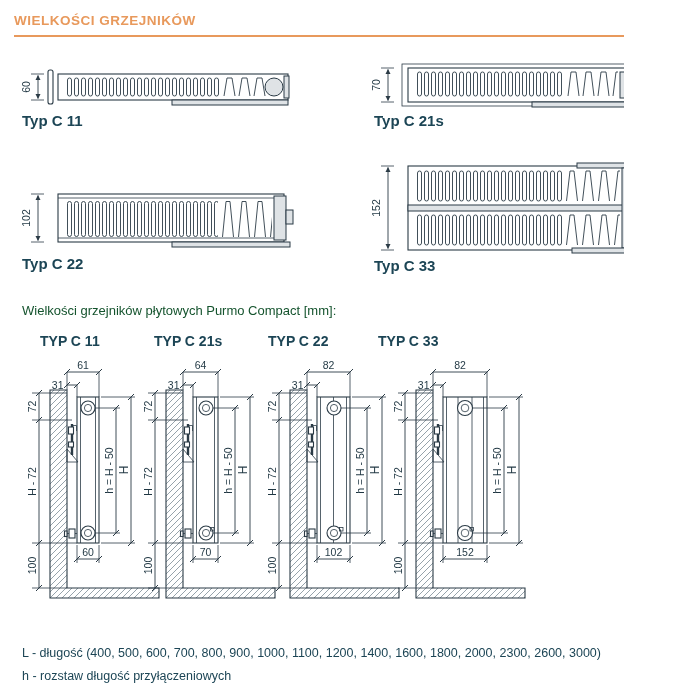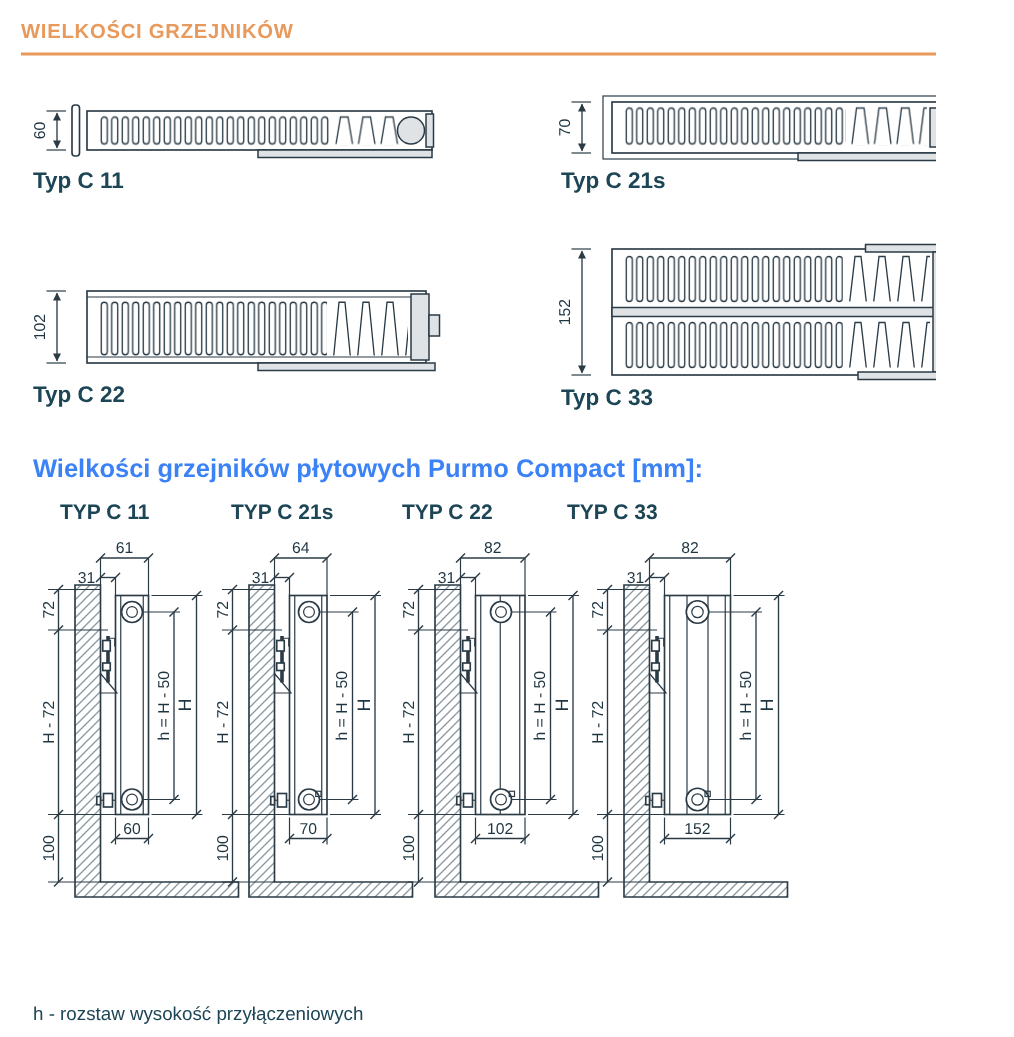--- a/index.html
+++ b/index.html
@@ -2,21 +2,21 @@
 <html><head>
 <meta charset="utf-8">
 <style>
   html,body{margin:0;padding:0;background:#fff}
   .page{position:relative;width:624px;height:691px;background:#fff;
         font-family:"Liberation Sans",sans-serif;overflow:hidden}
   .abs{position:absolute}
   .hd{color:#E8995C;font-size:13.5px;font-weight:600;letter-spacing:.5px}
   .rule{background:#E8995C;height:2px}
   .typlabel{color:#1C4555;font-size:15px;font-weight:700}
-  .sectitle{color:#3b82f6;font-size:17px;font-weight:700}
+  .sectitle{color:#14532d;font-size:13px;font-weight:400}
   .colhead{color:#1C4555;font-size:14px;font-weight:700}
   .legend{color:#1C4555;font-size:12.5px;font-weight:500}
   svg.dwg{position:absolute;overflow:visible}
   svg text{font-family:"Liberation Sans",sans-serif}
   .d{font-size:10.5px;fill:#1f3642}
   .d2{font-size:12px;fill:#1f3642}
   .bg{paint-order:stroke;stroke:#fff;stroke-width:3px}
   .thin{stroke:#2b3b46;fill:none;stroke-width:.8}
   .dim{stroke:#2b3b46;fill:none;stroke-width:.9}
   .fw{fill:#fff;stroke:#2b3b46;stroke-width:1.1}
@@ -389,15 +389,16 @@
       <use href="#slash" x="127" y="191"></use>
     <text class="d2" transform="translate(123.5,118) rotate(-90)" text-anchor="middle">H</text>
     <line class="thin" x1="51" y1="193" x2="51" y2="211"></line>
       <line class="thin" x1="95" y1="193" x2="95" y2="211"></line>
     <line class="dim" x1="51" y1="207" x2="95" y2="207"></line>
     <use href="#slash" x="51" y="207"></use>
       <use href="#slash" x="95" y="207"></use>
     <text class="d bg" x="73" y="204" text-anchor="middle">152</text>
   </svg>
 
-  <div class="abs legend" style="left:22px;top:669px">h - rozstaw wysokość przyłączeniowych</div>
+  <div class="abs legend" style="left:22px;top:646px">L - długość (400, 500, 600, 700, 800, 900, 1000, 1100, 1200, 1400, 1600, 1800, 2000, 2300, 2600, 3000)</div>
+  <div class="abs legend" style="left:22px;top:669px">h - rozstaw długość przyłączeniowych</div>
 
 </div>
 
 </body></html>

